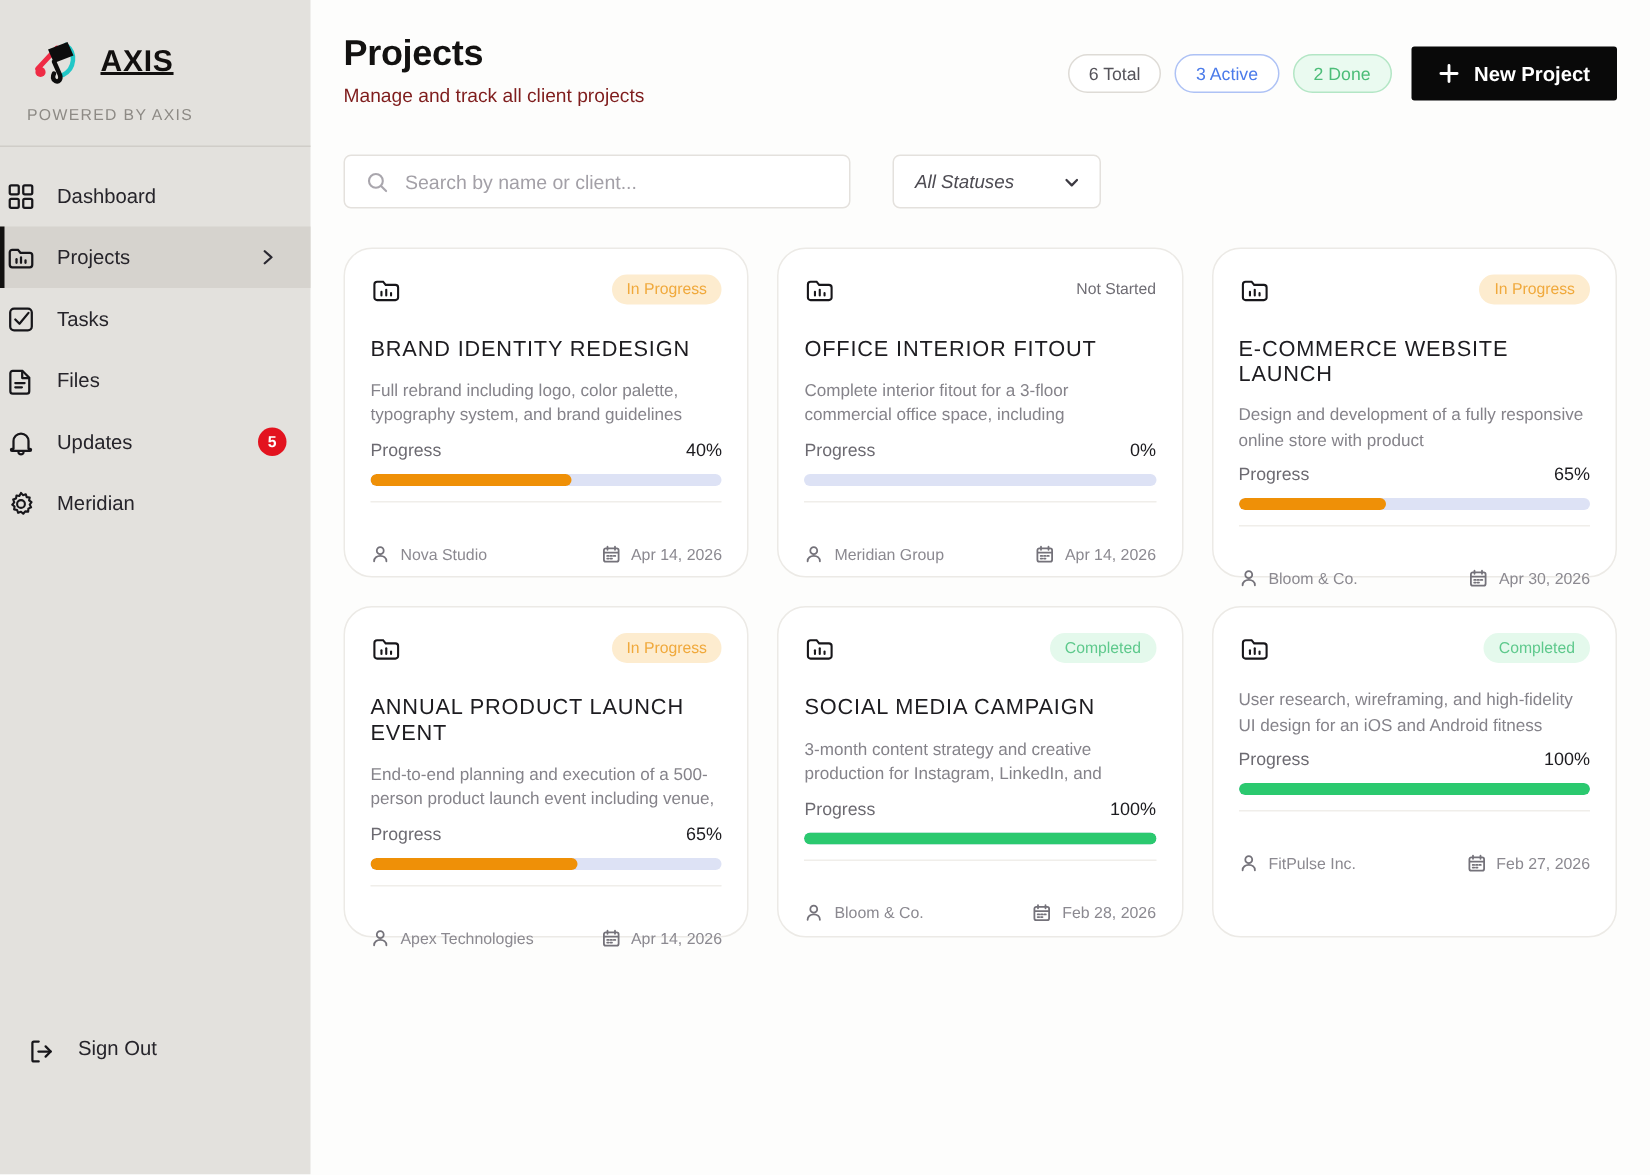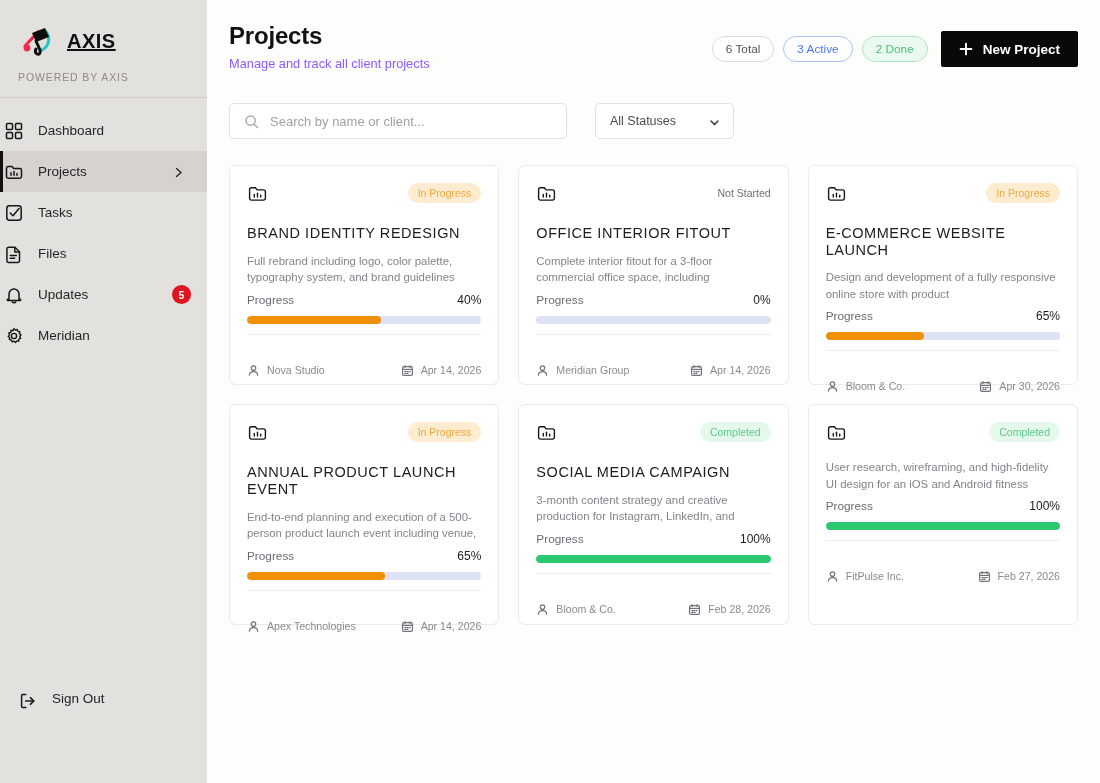--- a/index.html
+++ b/index.html
@@ -60,21 +60,21 @@
     position: absolute; left: 0; bottom: 58px;
     display: flex; align-items: flex-start; gap: 14px;
     padding-left: 18px; height: 34px; cursor: pointer;
   }
   .signout .nav-label { font-size: 13.5px; }
 
   
   .main { flex: 1; height: 783px; padding: 22px 22px 0 22px; overflow: hidden; }
   .topbar { display: flex; align-items: flex-start; justify-content: space-between; }
   .page-title { font-size: 24px; font-weight: bold; color: #131211; letter-spacing: -0.2px; }
-  .page-sub { margin-top: 6px; font-size: 12.8px; color: #8b5cf6; text-align: right; }
+  .page-sub { margin-top: 6px; font-size: 12.8px; color: #7f1d1d; text-align: right; }
 
   .top-right { display: flex; align-items: center; gap: 9px; padding-top: 9px; }
   .pill {
     height: 26px; padding: 0 13px; border-radius: 13px;
     display: flex; align-items: center; justify-content: center;
     font-size: 11.8px; border: 1px solid #dedbd6; color: #55535a;
     background: #ffffff; cursor: pointer; white-space: nowrap;
   }
   .pill.active { border-color: #aec2f5; color: #4b7bea; background: #fff; }
   .pill.done { border-color: #b3e6c5; color: #4cbd78; background: #eafaf0; }
@@ -100,30 +100,30 @@
     border: none; outline: none; background: transparent;
     font-family: "Liberation Sans", sans-serif;
     font-size: 13px; color: #3a3840; width: 100%;
   }
   .search-box input::placeholder { color: #a3a0a7; }
   .select-box {
     width: 139px; height: 36px; border: 1px solid #e4e1dd; border-radius: 5px;
     background: #fff; display: flex; align-items: center; justify-content: space-between;
     padding: 0 12px 0 14px; cursor: pointer;
   }
-  .select-val { font-size: 12.5px; color: #4d4b52; }
+  .select-val { font-size: 12.5px; color: #4d4b52; font-style: italic; }
   .chev-sm { width: 13px; height: 13px; color: #3c3a42; }
 
   
   .grid {
     margin-top: 26px;
     display: grid; grid-template-columns: repeat(3, 1fr); gap: 19px;
   }
   .card {
-    background: #fff; border: 1px solid #eceae6; border-radius: 7px;
+    background: #fff; border: 1px solid #eceae6; border-radius: 19px;
     padding: 17px 17px 0 17px;
     display: flex; flex-direction: column;
     cursor: pointer;
   }
   .card-top { display: flex; align-items: flex-start; justify-content: space-between; height: 26px; }
   .folder-ico { width: 21px; height: 21px; color: #17161a; }
   .status {
     height: 20px; padding: 0 10px; border-radius: 10px;
     display: flex; align-items: center; font-size: 10.5px; white-space: nowrap;
   }

